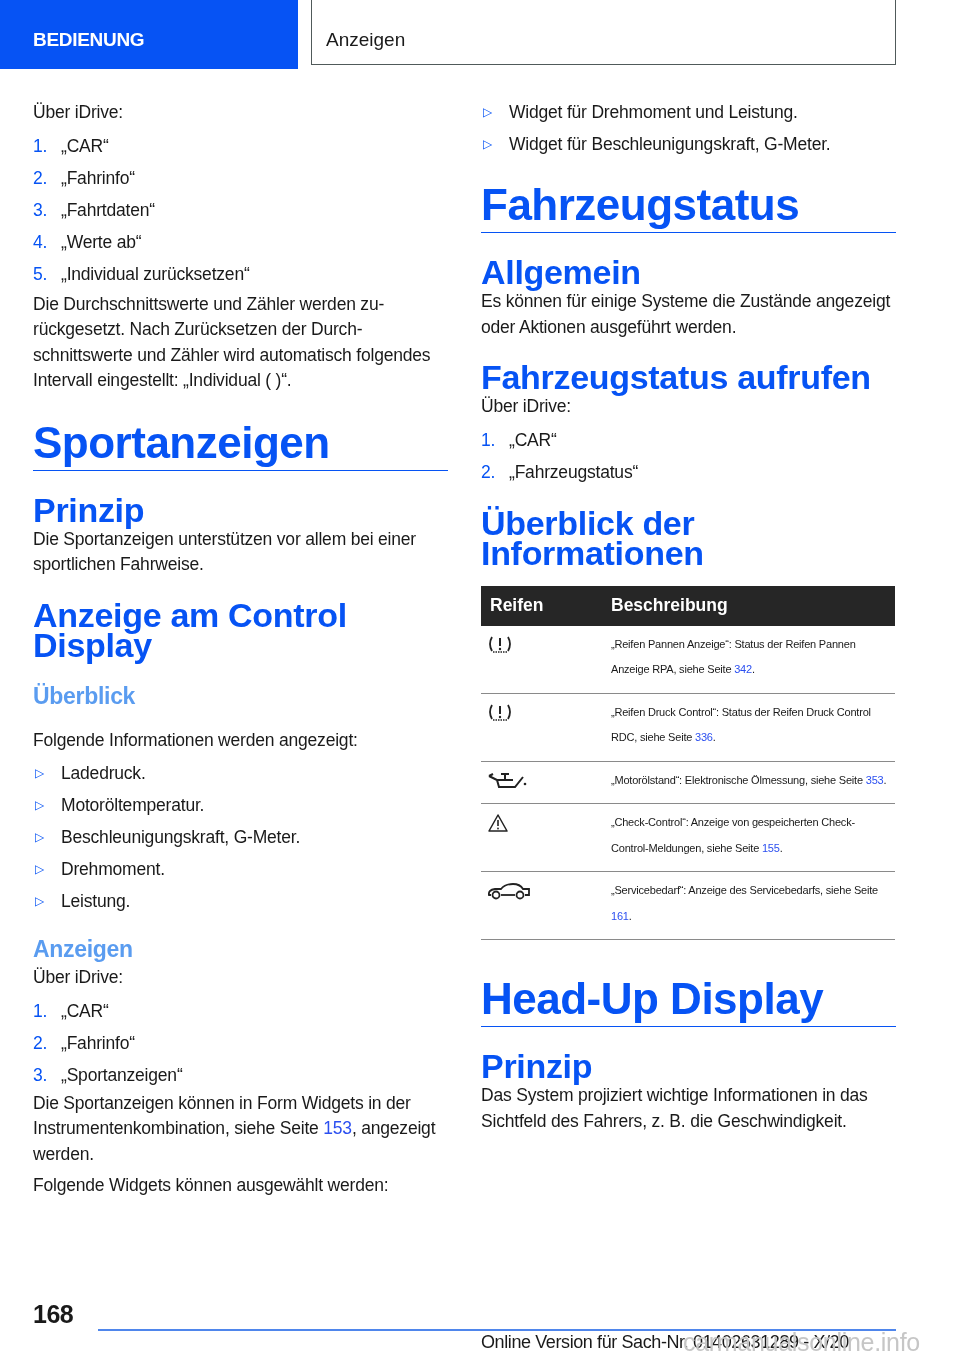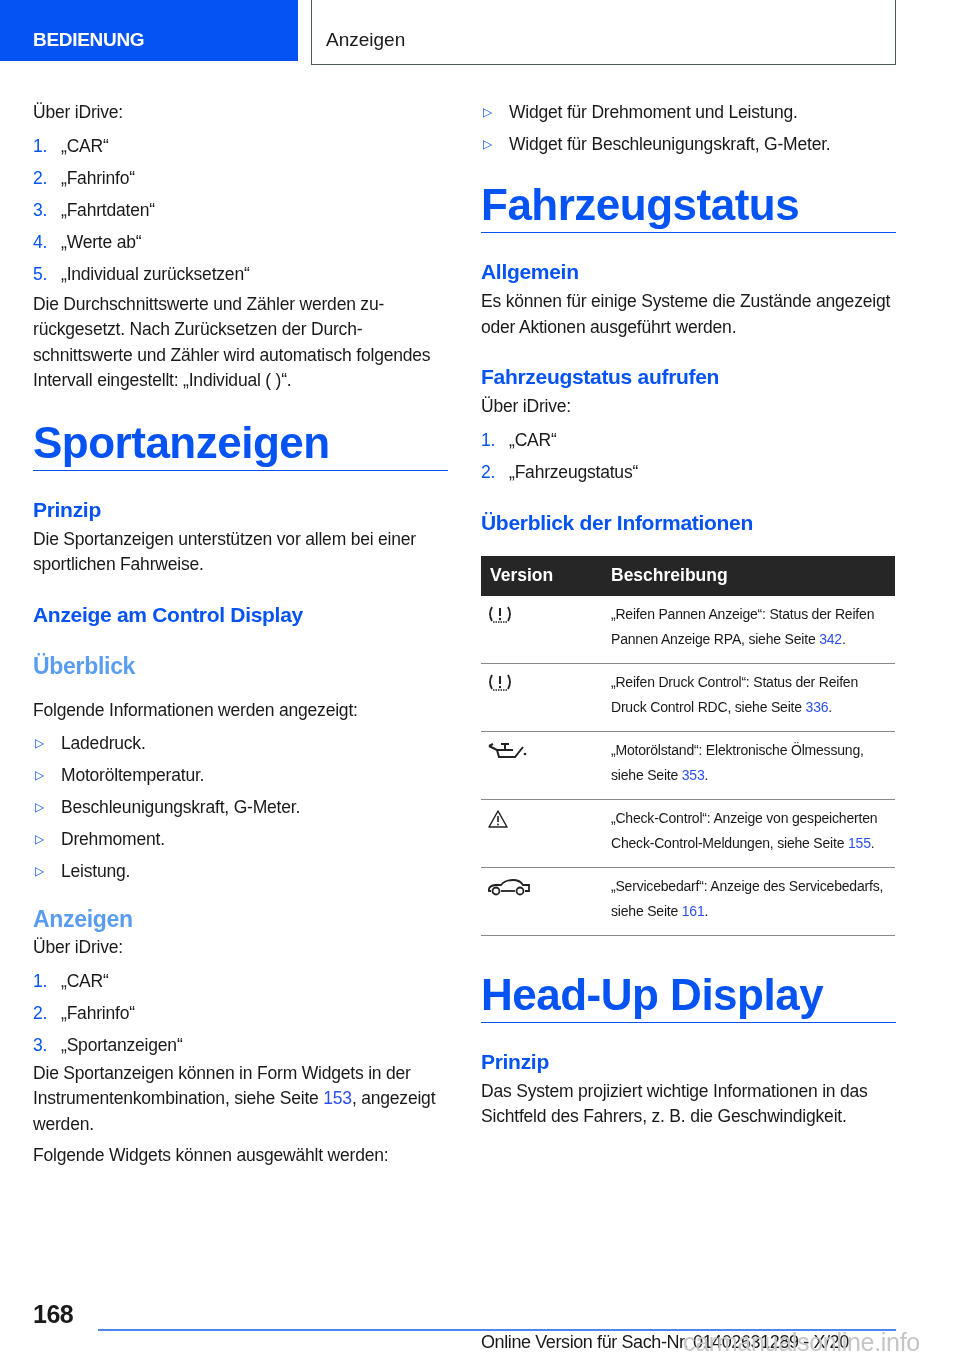--- a/index.html
+++ b/index.html
@@ -1,21 +1,21 @@
 <!DOCTYPE html>
 <html><head>
   <meta charset="utf-8">
   <style>
     * { box-sizing: border-box; margin: 0; padding: 0; }
     html, body { width: 960px; height: 1362px; background: #ffffff; overflow: hidden; }
     body { position: relative; font-family: "Liberation Sans", sans-serif; color: #1a1a1a; }
 
     
     .hdr-section {
-      position: absolute; left: 0; top: 0; width: 298px; height: 61px;
+      position: absolute; left: 0; top: 0; width: 298px; height: 69px;
       background: #0653f4; color: #fff;
       font-weight: bold; font-size: 19px; letter-spacing: -0.3px;
       padding: 29px 0 0 33px;
     }
     .hdr-chapter {
       position: absolute; left: 311px; top: -2px; width: 585px; height: 67px;
       border: 1.5px solid #505a5a; border-top: none;
       font-size: 19px; color: #1a1a1a;
       padding: 31px 0 0 14px;
     }
@@ -32,33 +32,33 @@
     .ol li .num { width: 28px; color: #0653f4; flex: none; }
 
     .ul { list-style: none; }
     .ul li { display: flex; font-size: 17.5px; line-height: 24px; margin-top: 8px; letter-spacing: -0.2px; }
     .ul li .bul { width: 28px; flex: none; color: #0653f4; font-size: 12px; line-height: 24px; padding-left: 2px; }
 
     .h1 {
       font-size: 44px; font-weight: bold; color: #0653f4; letter-spacing: -0.5px;
       padding-bottom: 8px; border-bottom: 1.5px solid #0653f4; line-height: 38px;
     }
-    .h2 { font-size: 21px; font-weight: bold; color: #0653f4; line-height: 30px; letter-spacing: -0.3px; }
+    .h2 { font-size: 34px; font-weight: bold; color: #0653f4; line-height: 30px; letter-spacing: -0.3px; }
     .h3 { font-size: 23px; font-weight: bold; color: #5a9cf0; line-height: 28px; letter-spacing: -0.3px; }
     .link { color: #2b4ff0; }
 
     
     .tbl { width: 414px; border-collapse: collapse; margin-top: 18px; }
     .tbl th {
       background: #262626; color: #fff; text-align: left;
       font-size: 17.5px; font-weight: bold; height: 40px; padding: 0 0 0 9px;
     }
     .tbl th.c2 { padding-left: 0; }
     .tbl td {
-      vertical-align: top; font-size: 14px; line-height: 25.5px; letter-spacing: -0.2px;
+      vertical-align: top; font-size: 11px; line-height: 25.5px; letter-spacing: -0.2px;
       border-bottom: 1.5px solid #8a8a8a; padding: 6px 0 10px 0;
     }
     .tbl td.c1 { width: 130px; padding-left: 6px; padding-top: 9px; }
     .tbl td.c2 { padding-right: 4px; }
     .icon svg { display: block; }
 
     
     .pageno { position: absolute; left: 33px; top: 1300px; font-size: 25px; font-weight: bold; color: #1a1a1a; letter-spacing: -0.5px; }
     .footer-rule { position: absolute; left: 98px; top: 1329px; width: 798px; height: 2px; background: #4f86ec; }
     .footer-text { position: absolute; left: 481px; top: 1332px; font-size: 18px; color: #1a1a1a; letter-spacing: -0.4px; white-space: nowrap; }
@@ -177,21 +177,21 @@
         <span class="num">2.</span>
         <span>„Fahrzeugstatus“</span>
       </li>
   </ol>
 
   <div class="h2" style="margin-top:24px;">Überblick der Informationen</div>
 
   <table class="tbl">
     <thead>
       <tr>
-        <th>Version</th>
+        <th>Reifen</th>
         <th class="c2">Beschreibung</th>
       </tr>
     </thead>
     <tbody>
       <tr>
         <td class="c1 icon">
           <svg width="26" height="20" viewBox="0 0 26 20">
               <path d="M5 2 Q1 9 5 16 M21 2 Q25 9 21 16" stroke="#222" stroke-width="1.8" fill="none"></path>
               <line x1="13" y1="3" x2="13" y2="11" stroke="#222" stroke-width="2"></line>
               <circle cx="13" cy="14" r="1.2" fill="#222"></circle>

